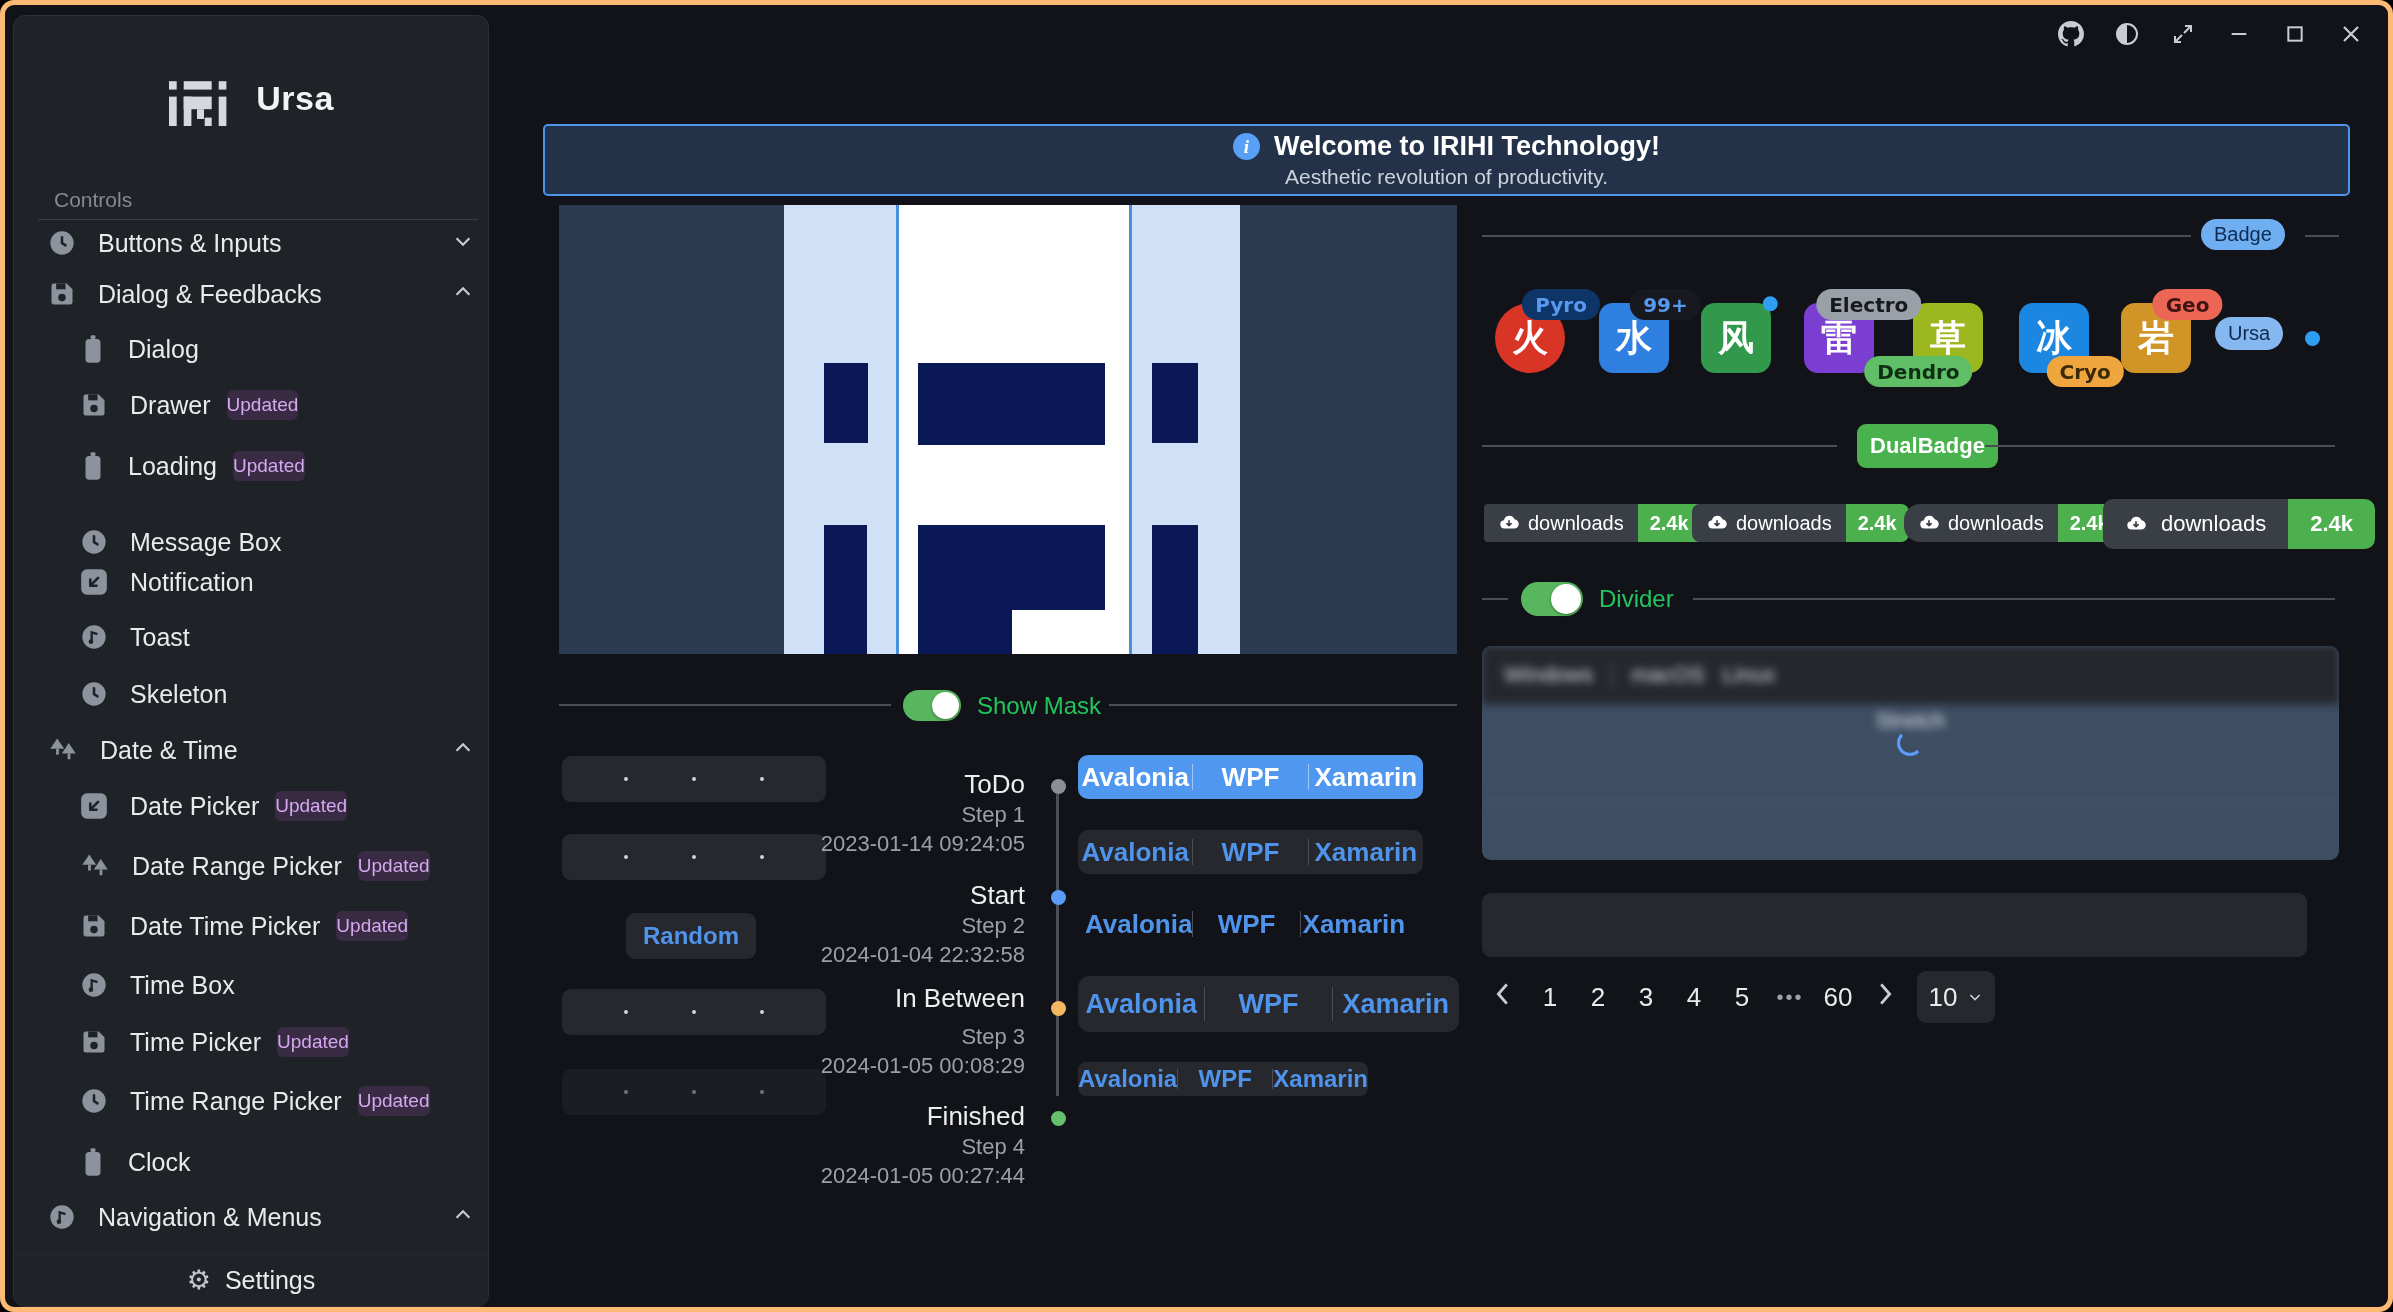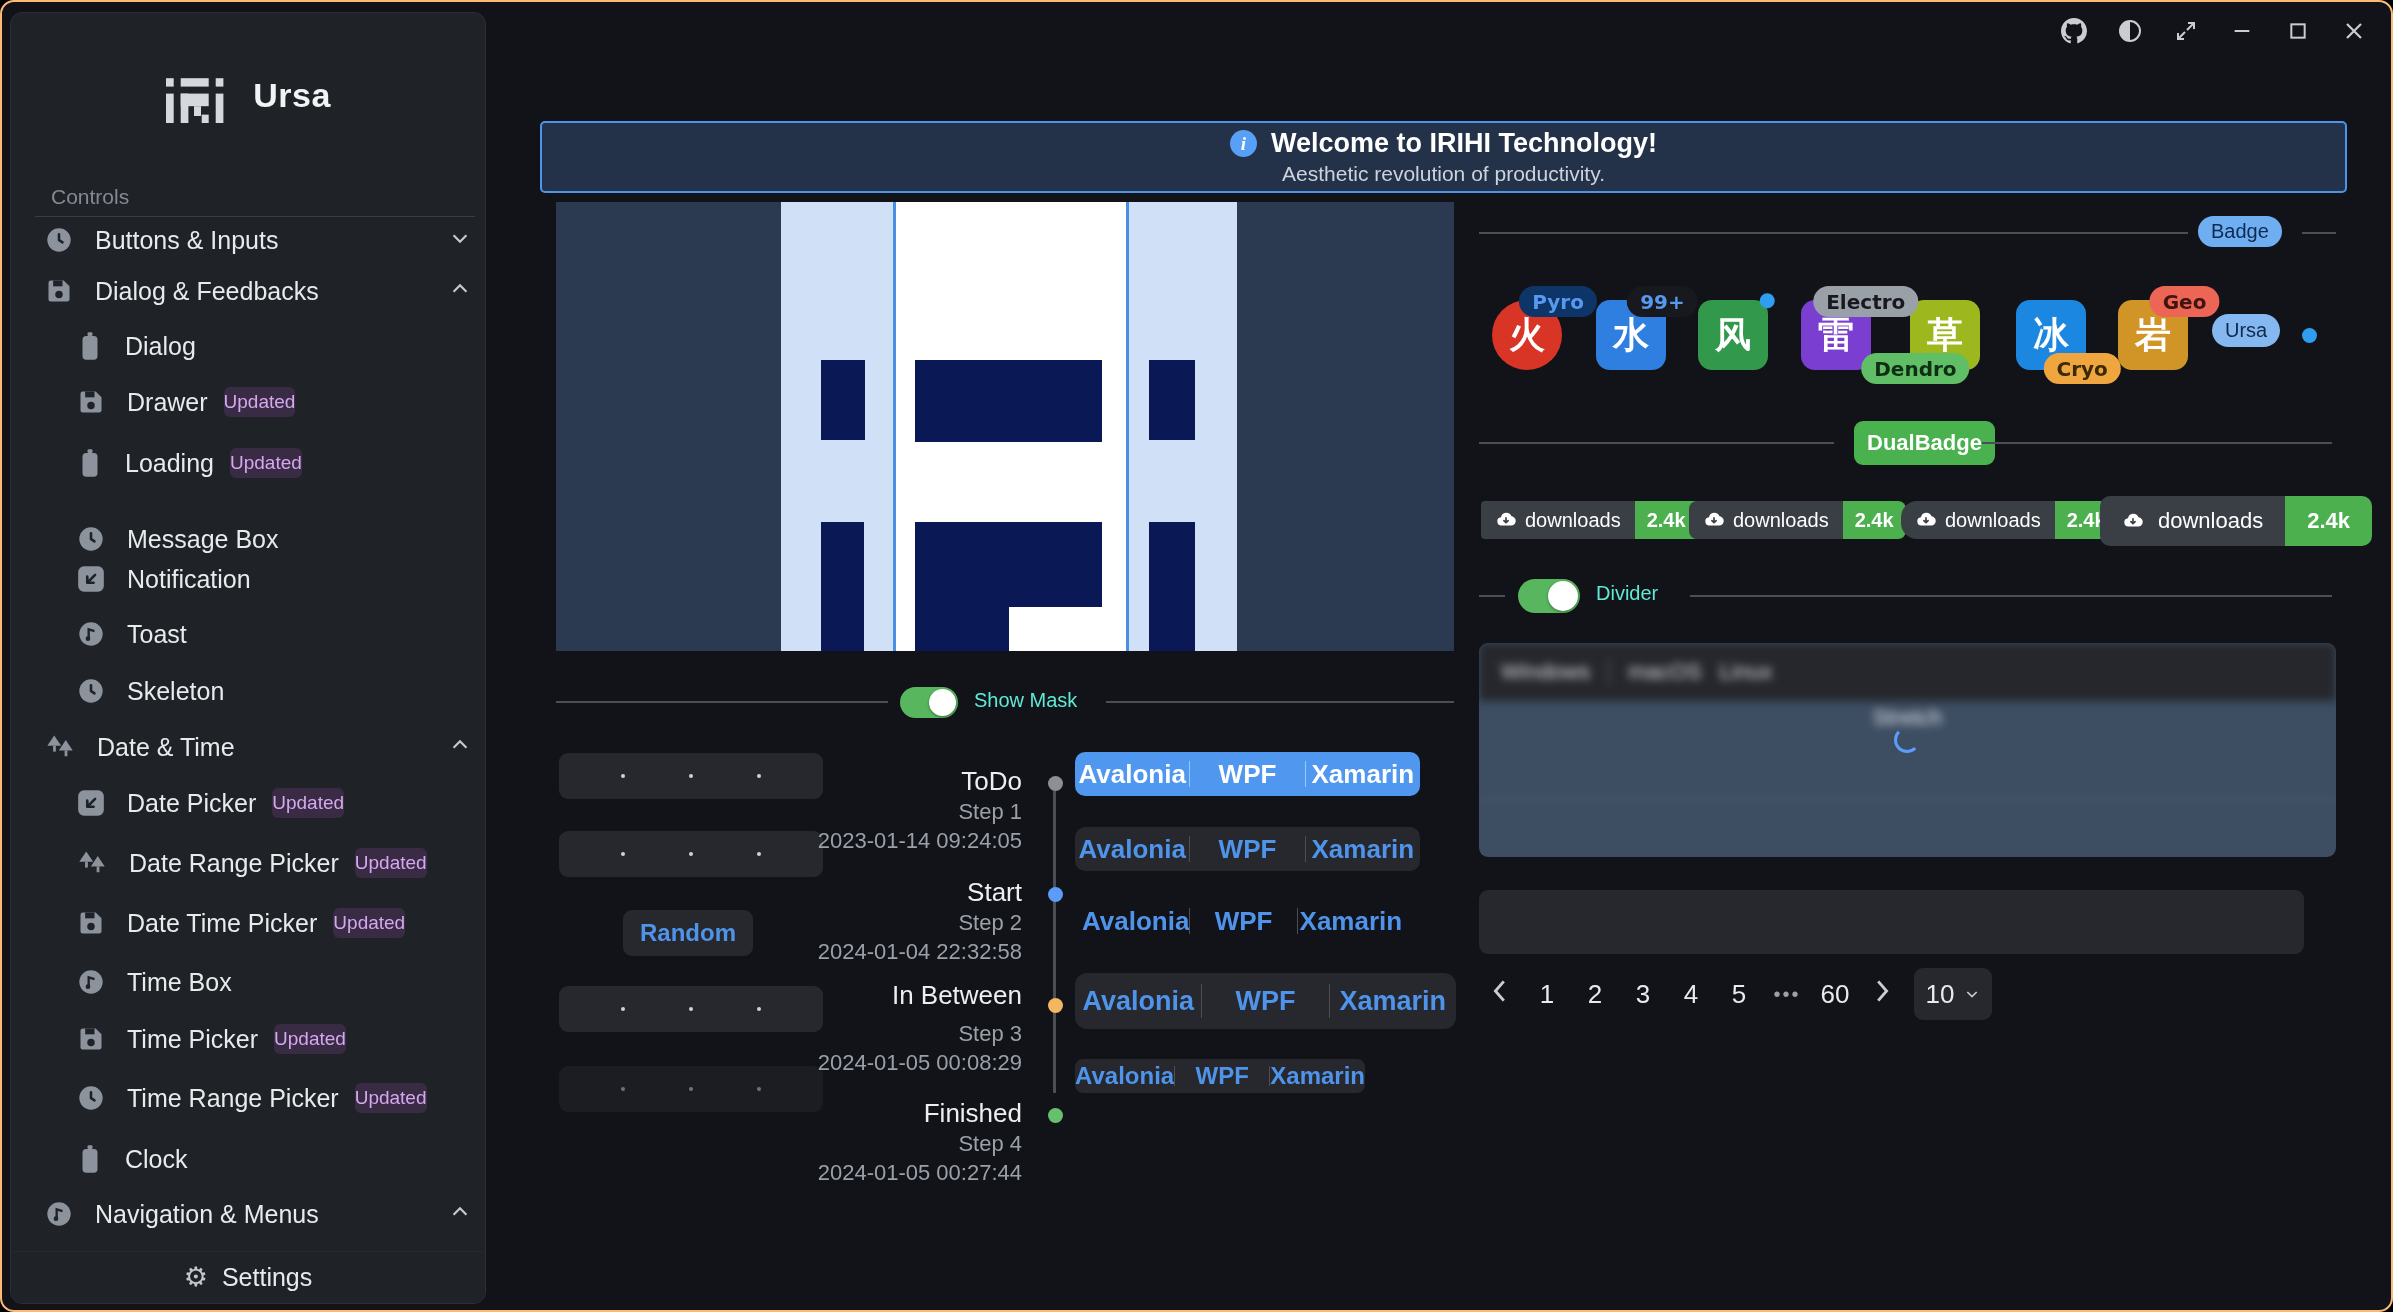--- a/index.html
+++ b/index.html
@@ -1,19 +1,19 @@
 <!DOCTYPE html>
 <html><head>
 <meta charset="utf-8">
 <style>
   * { margin:0; padding:0; box-sizing:border-box; }
   html,body { background:#000; }
   body { font-family:"Liberation Sans", sans-serif; }
   .screen { position:relative; width:2393px; height:1312px; background:#121318;
-            border-radius:14px; overflow:hidden; border:2px solid #fdba74; }
+            border-radius:14px; overflow:hidden; border:5px solid #fdba74; }
 
   
   .titlebar { position:absolute; top:0; right:0; height:58px; display:flex; align-items:center;
               gap:30px; padding-right:24px; z-index:40; }
   .tb-btn { width:26px; height:26px; display:flex; align-items:center; justify-content:center;
             color:#c9cdd3; cursor:pointer; }
   .tb-btn svg { display:block; }
   .half-circle { width:22px; height:22px; border-radius:50%; border:2px solid #c9cdd3;
                  background:linear-gradient(90deg,#c9cdd3 50%, transparent 50%); }
 
@@ -53,21 +53,21 @@
   
   .hero { position:absolute; left:554px; top:200px; width:898px; height:449px; overflow:hidden; }
   .hero .abs { position:absolute; }
 
   
   .toggle { position:absolute; border-radius:17px; background:#58b75e; cursor:pointer; }
   .toggle .knob { position:absolute; top:2px; right:2px; background:#fff; border-radius:50%;
                   box-shadow:0 1px 3px rgba(0,0,0,.4); }
   .hline { position:absolute; height:2px; background:#4a4e55; }
 
-  .row-label { position:absolute; color:#5eead4; font-size:20px; }
+  .row-label { position:absolute; color:#22c55e; font-size:24px; }
 
   
   .ip-box { position:absolute; left:557px; width:264px; height:46px; background:#26282d;
             border-radius:9px; display:flex; align-items:center; justify-content:space-around;
             padding:0 30px; cursor:text; }
   .ip-box .dot { width:4px; height:4px; border-radius:50%; background:#cfd3d8; }
   .ip-box.dim { opacity:.5; }
   .random-btn { position:absolute; left:621px; top:908px; width:130px; height:46px; background:#26282d;
                 border:none; border-radius:9px; color:#4f94ea; font-size:24px; font-weight:bold;
                 font-family:inherit; cursor:pointer; }

